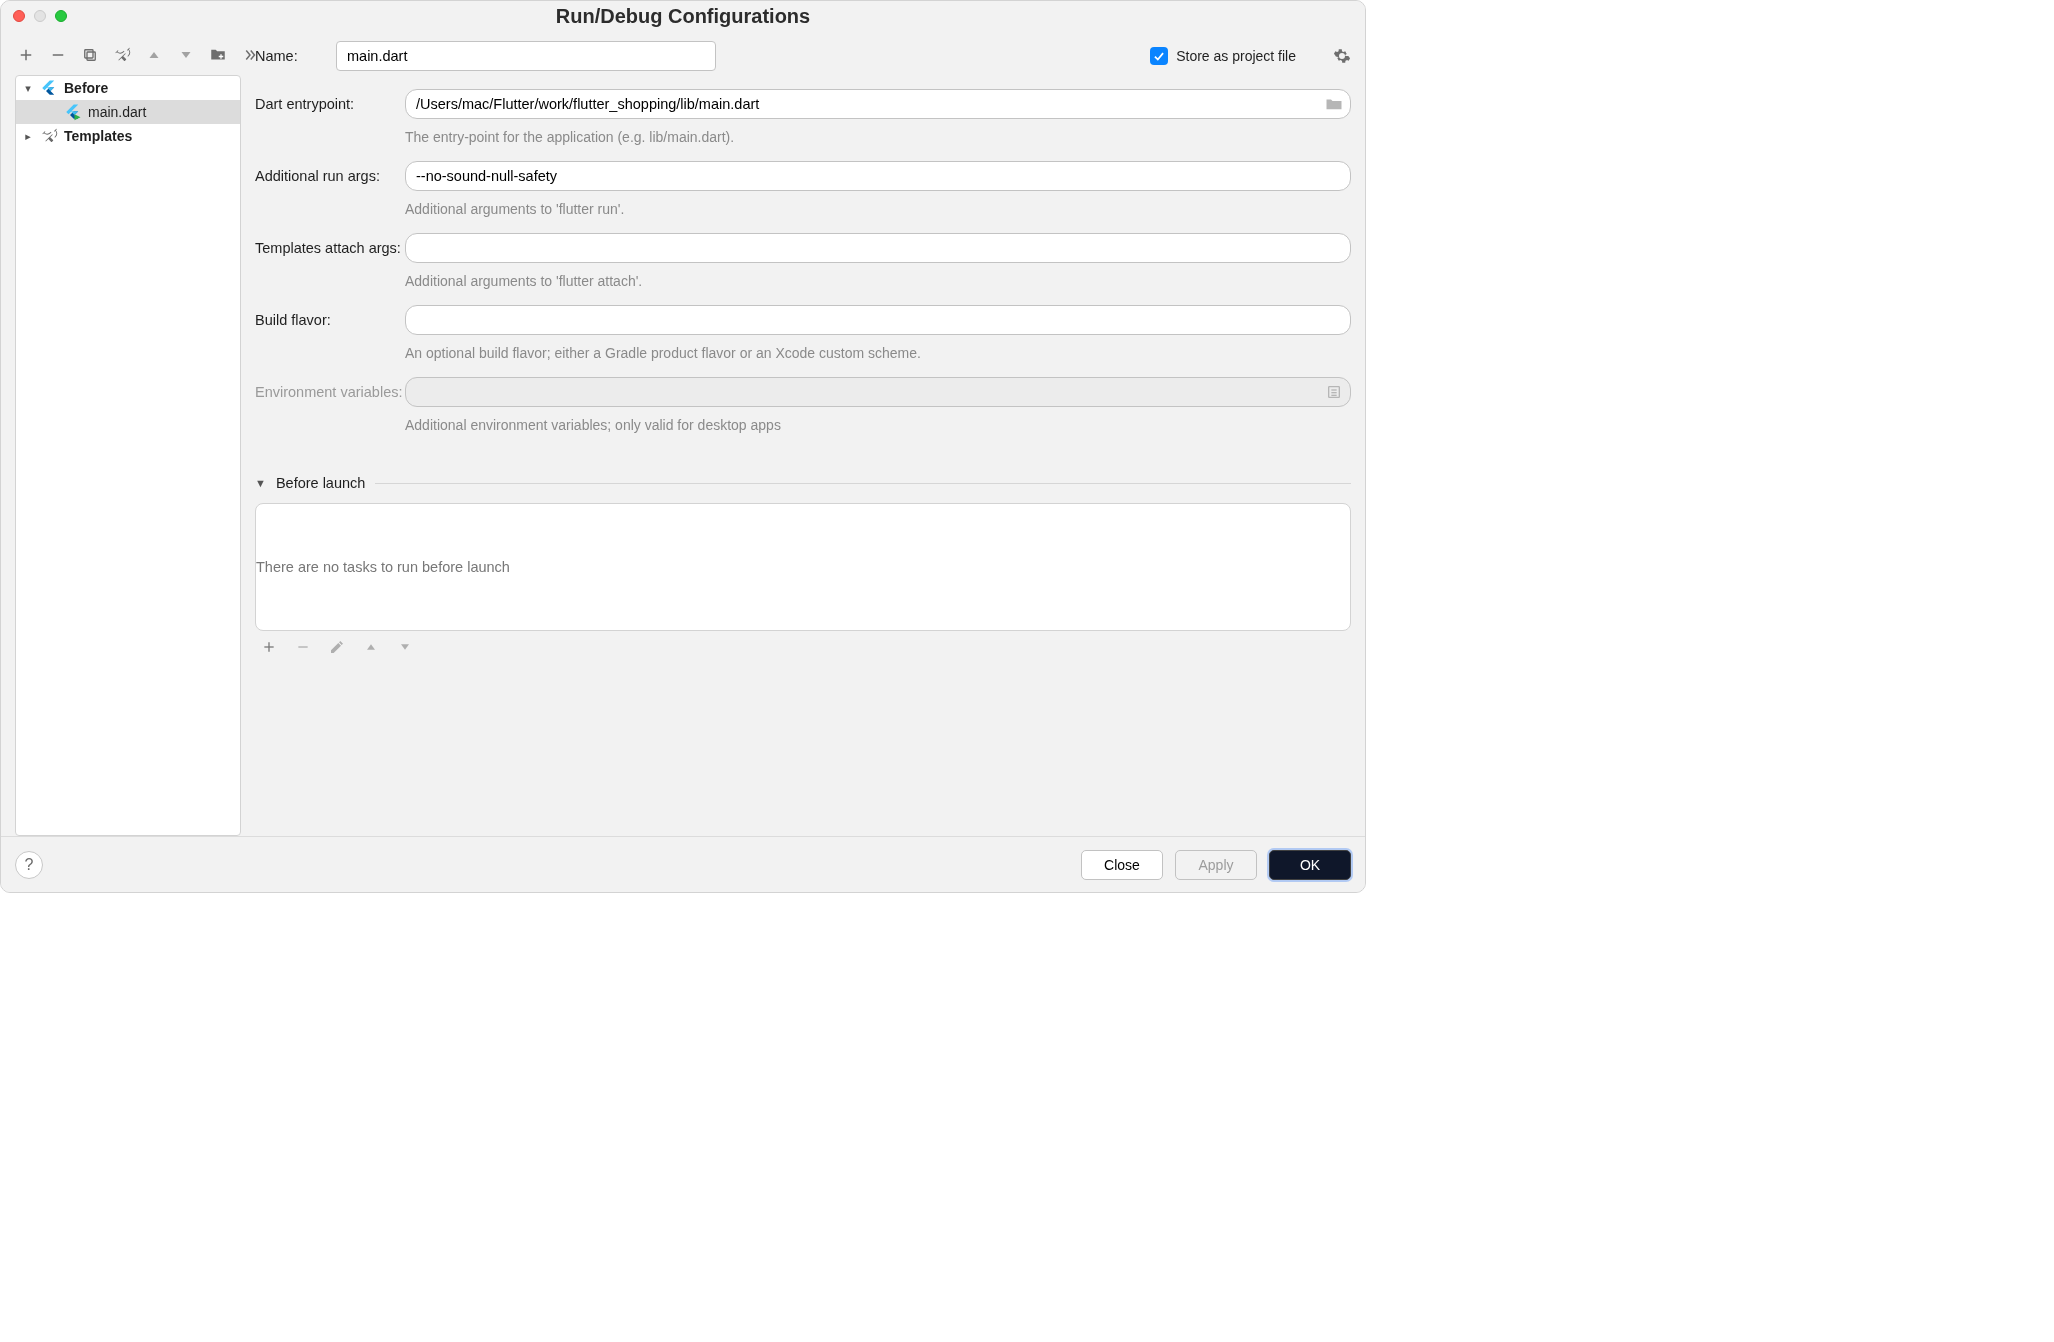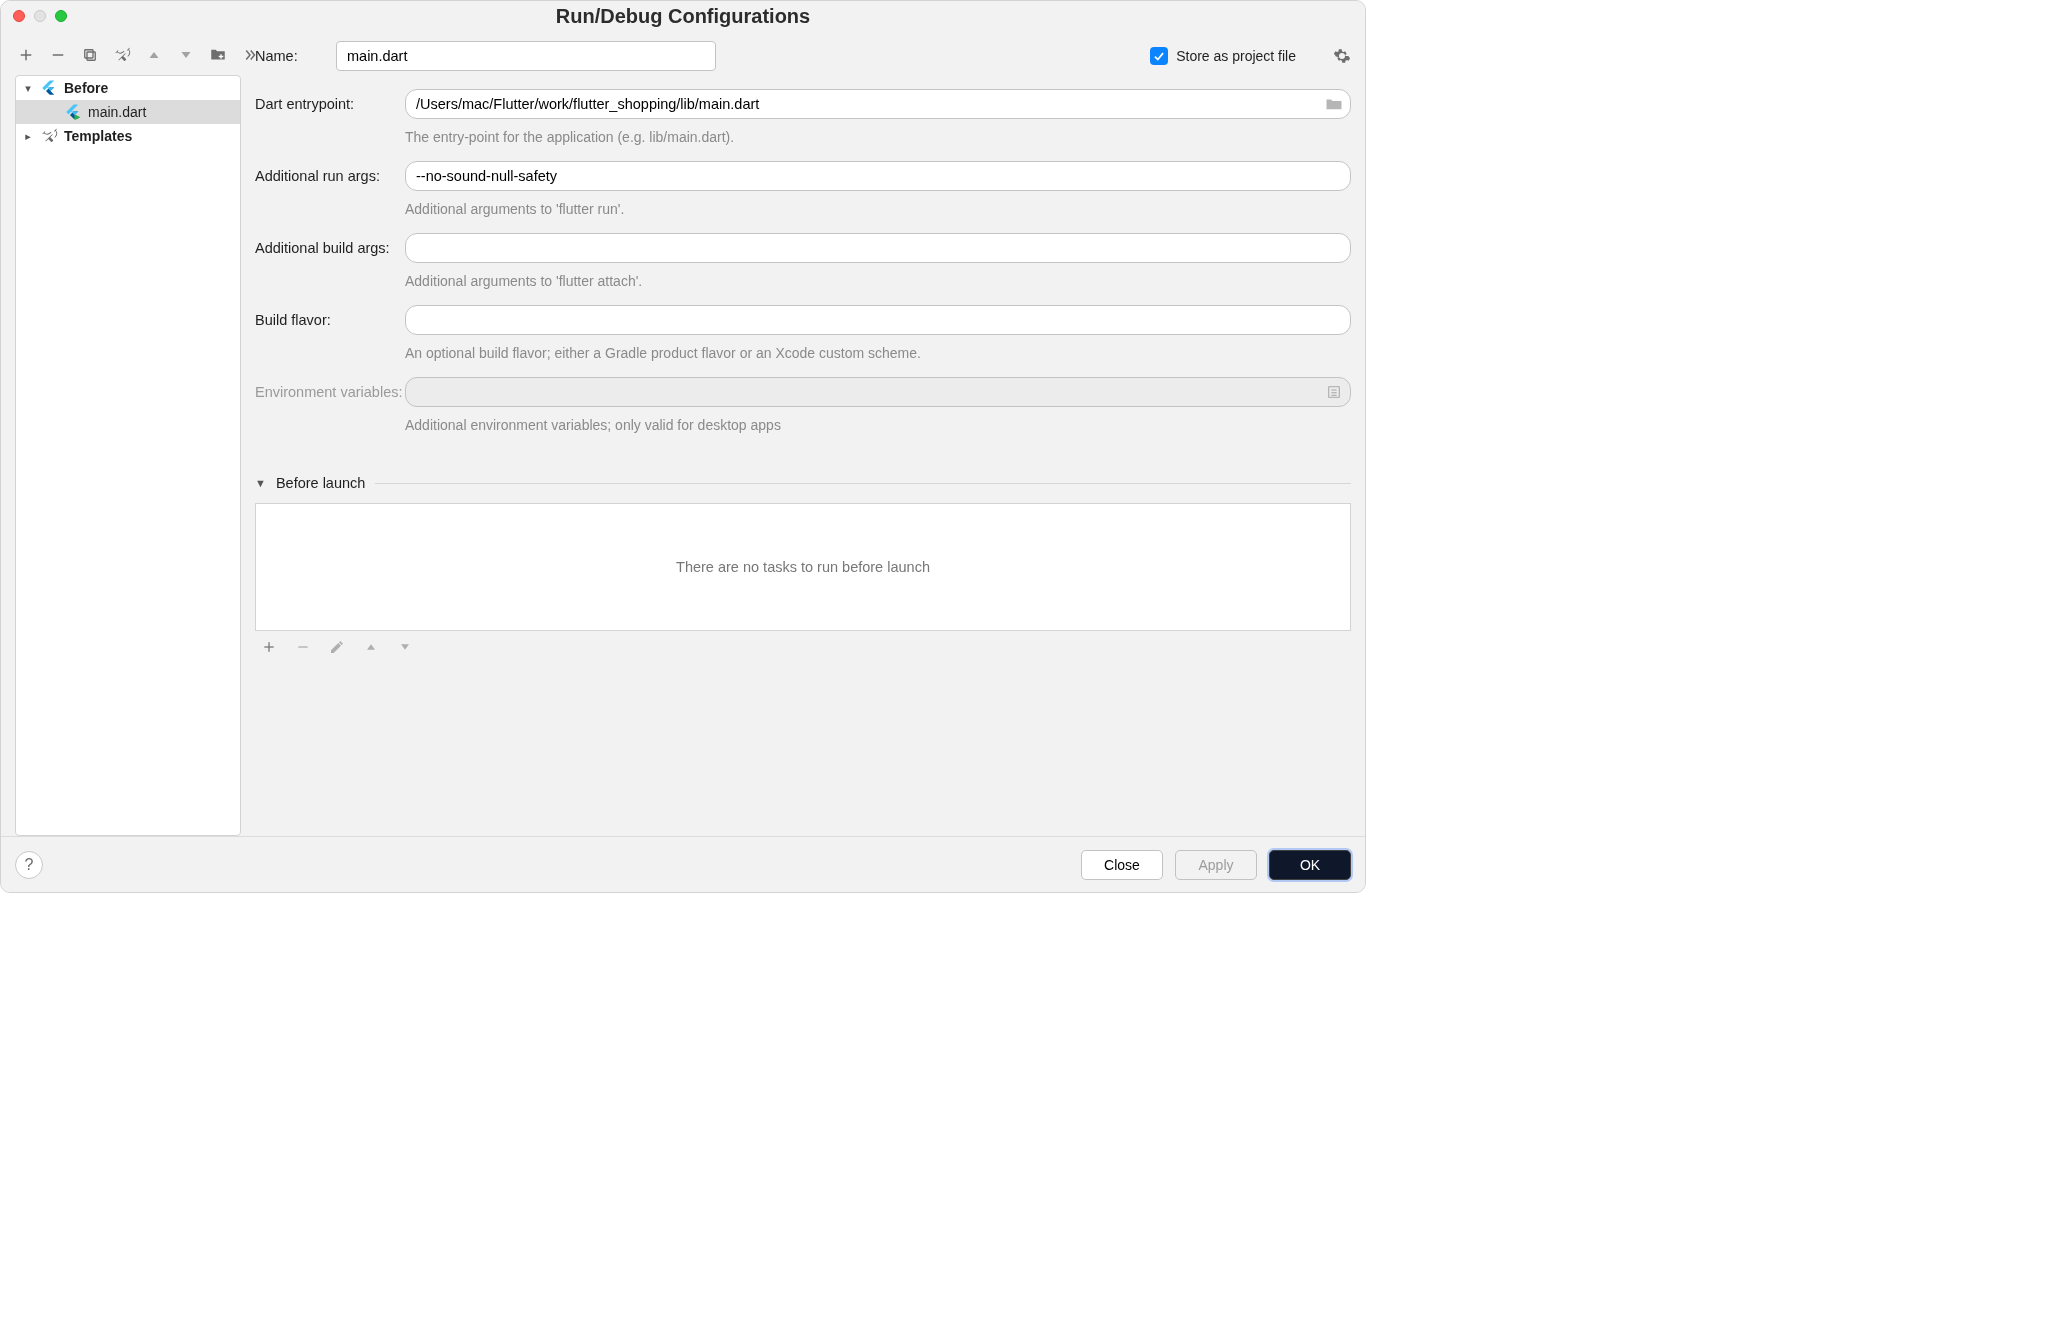--- a/index.html
+++ b/index.html
@@ -180,24 +180,24 @@
     cursor: pointer;
   }
   .section-header .tri { font-size: 11px; color: #555; }
   .section-header .label { font-size: 14.5px; }
   .section-header .rule { flex: 1; height: 1px; background: #d6d6d6; }
   .before-list {
     margin-top: 12px;
     height: 128px;
     background: #fff;
     border: 1px solid #d3d3d3;
-    border-radius: 0;
-    display: flex;
-    align-items: center;
-    justify-content: center;
+    border-radius: 8px;
+    display: flex;
+    align-items: center;
+    justify-content: flex-start;
     color: #777;
     font-size: 14.5px;
   }
   .mini-toolbar {
     display: flex;
     align-items: center;
     gap: 18px;
     padding: 8px 6px;
     color: #7a7a7a;
   }
@@ -383,21 +383,21 @@
 
         <div class="field-row">
           <span class="field-label">Additional run args:</span>
           <div class="field-input-wrap">
             <input class="field-input" value="--no-sound-null-safety" style="">
           </div>
         </div>
         <div class="hint-row">Additional arguments to 'flutter run'.</div>
 
         <div class="field-row">
-          <span class="field-label">Additional build args:</span>
+          <span class="field-label">Templates attach args:</span>
           <div class="field-input-wrap">
             <input class="field-input" value="" style="">
           </div>
         </div>
         <div class="hint-row">Additional arguments to 'flutter attach'.</div>
 
         <div class="field-row">
           <span class="field-label">Build flavor:</span>
           <div class="field-input-wrap">
             <input class="field-input" value="" style="">

